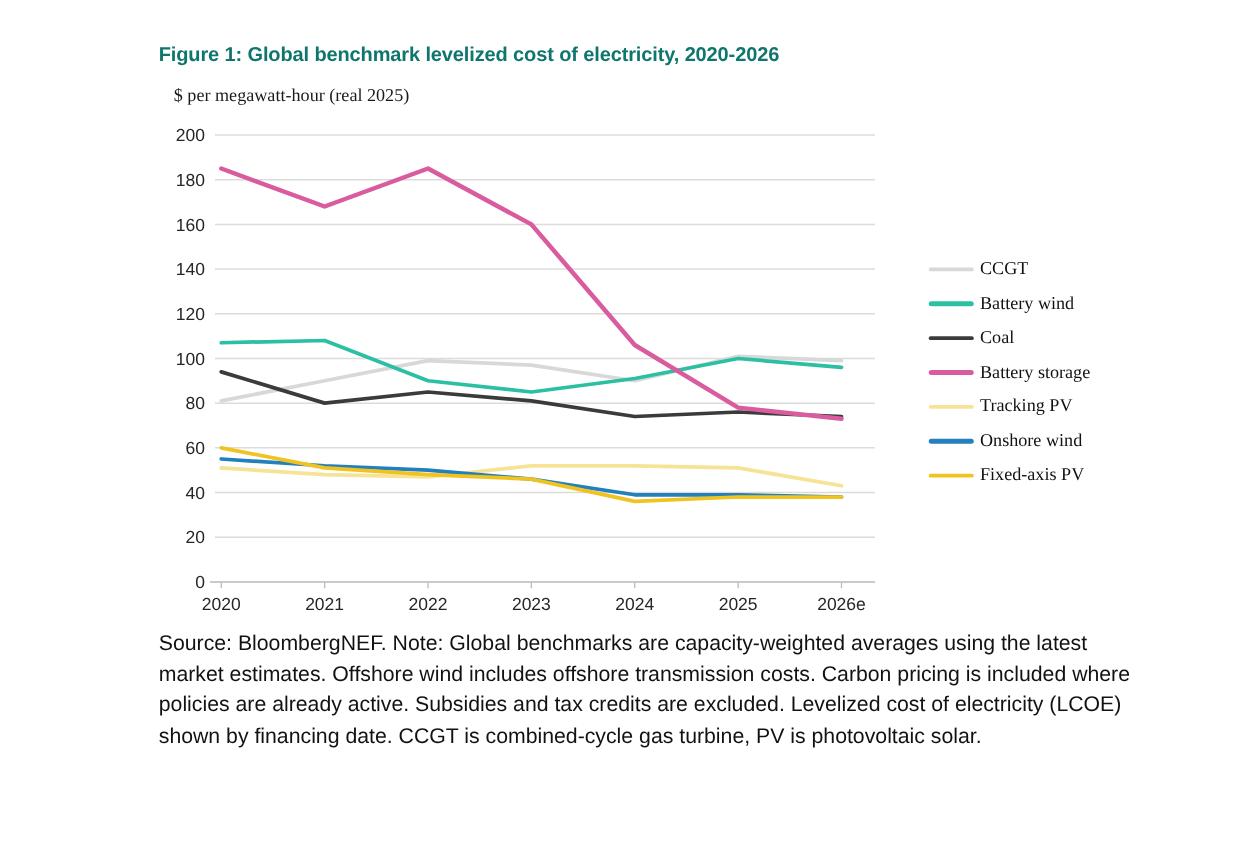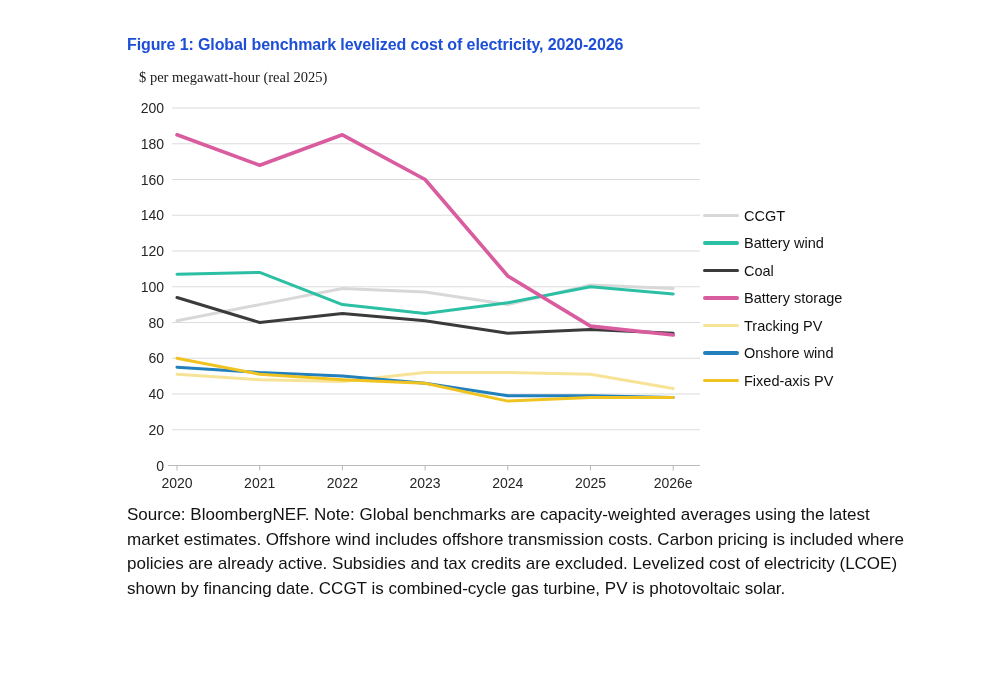--- a/index.html
+++ b/index.html
@@ -1,29 +1,29 @@
 <!DOCTYPE html>
 <html><head>
 <meta charset="utf-8">
 <style>
   html,body{margin:0;padding:0;}
   body{
     width:1000px;height:675px;background:#ffffff;position:relative;overflow:hidden;
     font-family:"Liberation Sans", sans-serif;
   }
   .fig-title{
-    position:absolute;left:127px;top:36px;font-size:16px;font-weight:bold;color:#1d4ed8;
+    position:absolute;left:127px;top:36px;font-size:16px;font-weight:bold;color:#0f766e;
     letter-spacing:-0.1px;white-space:nowrap;
   }
   .fig-subtitle{
     position:absolute;left:139px;top:69px;font-size:14.5px;color:#1a1a1a;white-space:nowrap;font-family:Liberation Serif, serif;
   }
   #chart{position:absolute;left:0;top:0;}
   .ylab,.xlab{font-size:14px;fill:#262626;font-family:"Liberation Sans", sans-serif;}
-  .legend{position:absolute;left:703px;top:207px;}
+  .legend{position:absolute;left:743px;top:207px;font-family:Liberation Serif, serif;}
   .legend-item{display:flex;align-items:center;height:17px;margin-bottom:10.5px;}
   .legend-swatch{display:inline-block;width:36px;height:3.6px;border-radius:2px;flex:none;}
   .legend-label{margin-left:5px;font-size:14.5px;color:#111;white-space:nowrap;}
   .source-note{
     position:absolute;left:127px;top:503px;width:786px;
     font-size:17px;color:#121212;line-height:1.45;
   }
 </style>
 </head>
 <body>

